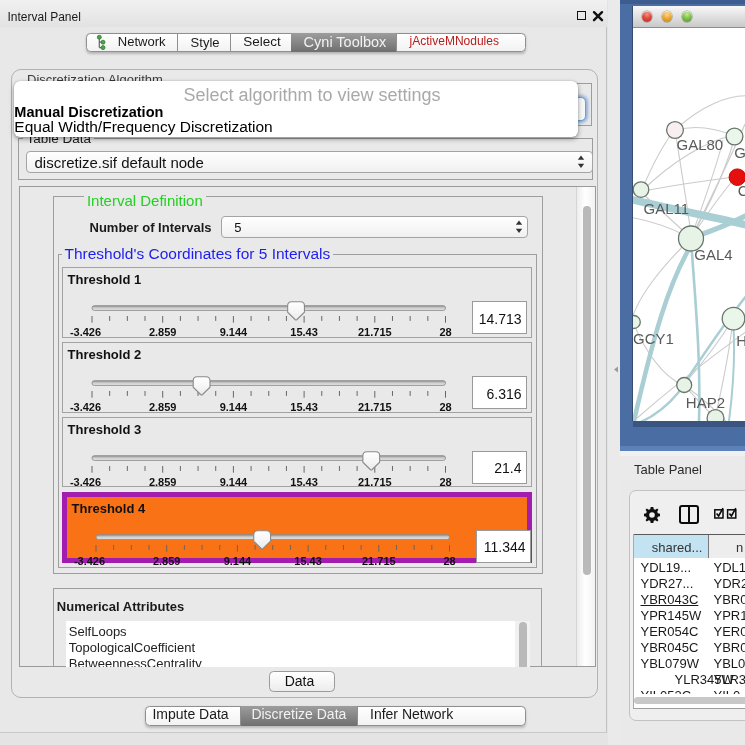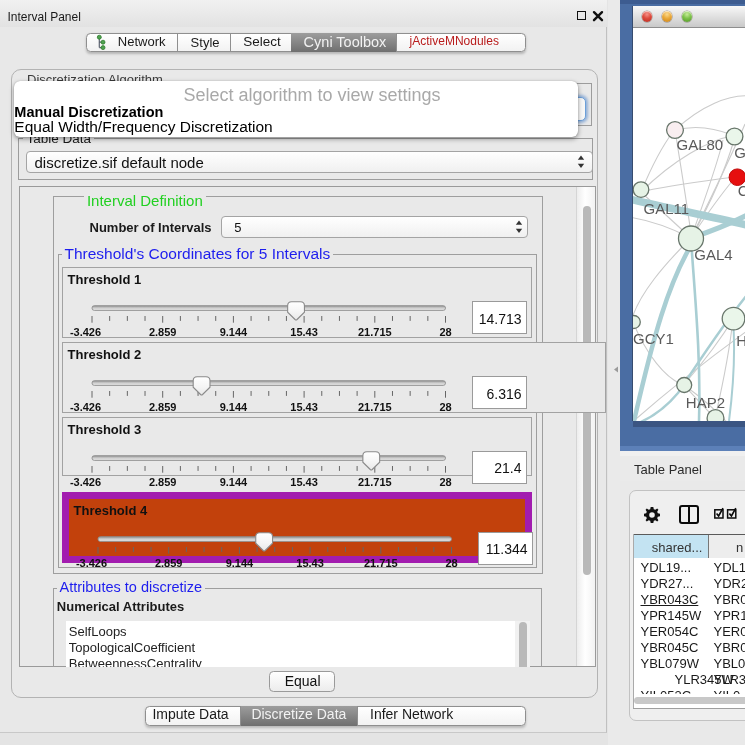--- a/index.html
+++ b/index.html
@@ -91,21 +91,21 @@
 <text x="99.70" y="67.5" text-anchor="middle" font-size="11" font-weight="bold" fill="#111" font-family="Liberation Sans, sans-serif">2.859</text>
 <text x="170.40" y="67.5" text-anchor="middle" font-size="11" font-weight="bold" fill="#111" font-family="Liberation Sans, sans-serif">9.144</text>
 <text x="241.10" y="67.5" text-anchor="middle" font-size="11" font-weight="bold" fill="#111" font-family="Liberation Sans, sans-serif">15.43</text>
 <text x="311.80" y="67.5" text-anchor="middle" font-size="11" font-weight="bold" fill="#111" font-family="Liberation Sans, sans-serif">21.715</text>
 <text x="382.50" y="67.5" text-anchor="middle" font-size="11" font-weight="bold" fill="#111" font-family="Liberation Sans, sans-serif">28</text>
 <path d="M 224.64 37.7 Q 224.64 33.7 228.64 33.7 L 237.44 33.7 Q 241.44 33.7 241.44 37.7 L 241.44 44.2 L 234.04 51.5 Q 233.04 52.4 232.04 51.5 L 224.64 44.2 Z" fill="url(#th267)" stroke="#8a8a8a" stroke-width="1.1"></path>
 </svg>
 <div class="abs" style="left:408.5px; top:33.2px; width:55px; height:32.5px; background:#fff; border:1px solid #9a9a9a;"></div>
 <div class="txt" style="left:408.5px; top:42.4px; width:50px; text-align:right; font-size:14px; color:#111;">14.713</div>
 </div>
-<div class="abs" style="left:62px; top:342.2px; width:544px; height:71px; border:1px solid #a2a2a2; background:#e9e9e9;">
+<div class="abs" style="left:62px; top:342.2px; width:470px; height:71px; border:1px solid #a2a2a2; background:#e9e9e9;">
 <div class="txt" style="left:4.5px; top:3.8px; font-size:13px; font-weight:bold; color:#111;">Threshold 2</div>
 <svg style="position:absolute; left:0; top:0;" width="470" height="71" viewBox="0 0 470 71">
 <defs>
           <linearGradient id="tg342" x1="0" y1="0" x2="0" y2="1">
             <stop offset="0" stop-color="#8f8f8f"></stop>
             <stop offset="0.45" stop-color="#c9c9c9"></stop>
             <stop offset="1" stop-color="#efefef"></stop>
           </linearGradient>
           <linearGradient id="th342" x1="0" y1="0" x2="0" y2="1">
             <stop offset="0" stop-color="#ffffff"></stop>
@@ -119,21 +119,21 @@
 <text x="99.70" y="67.5" text-anchor="middle" font-size="11" font-weight="bold" fill="#111" font-family="Liberation Sans, sans-serif">2.859</text>
 <text x="170.40" y="67.5" text-anchor="middle" font-size="11" font-weight="bold" fill="#111" font-family="Liberation Sans, sans-serif">9.144</text>
 <text x="241.10" y="67.5" text-anchor="middle" font-size="11" font-weight="bold" fill="#111" font-family="Liberation Sans, sans-serif">15.43</text>
 <text x="311.80" y="67.5" text-anchor="middle" font-size="11" font-weight="bold" fill="#111" font-family="Liberation Sans, sans-serif">21.715</text>
 <text x="382.50" y="67.5" text-anchor="middle" font-size="11" font-weight="bold" fill="#111" font-family="Liberation Sans, sans-serif">28</text>
 <path d="M 130.18 37.7 Q 130.18 33.7 134.18 33.7 L 142.98 33.7 Q 146.98 33.7 146.98 37.7 L 146.98 44.2 L 139.58 51.5 Q 138.58 52.4 137.58 51.5 L 130.18 44.2 Z" fill="url(#th342)" stroke="#8a8a8a" stroke-width="1.1"></path>
 </svg>
 <div class="abs" style="left:408.5px; top:33.2px; width:55px; height:32.5px; background:#fff; border:1px solid #9a9a9a;"></div>
 <div class="txt" style="left:408.5px; top:42.4px; width:50px; text-align:right; font-size:14px; color:#111;">6.316</div>
 </div>
-<div class="abs" style="left:62px; top:417.1px; width:470px; height:59px; border:1px solid #a2a2a2; background:#e9e9e9;">
+<div class="abs" style="left:62px; top:417.1px; width:470px; height:70px; border:1px solid #a2a2a2; background:#e9e9e9;">
 <div class="txt" style="left:4.5px; top:3.8px; font-size:13px; font-weight:bold; color:#111;">Threshold 3</div>
 <svg style="position:absolute; left:0; top:0;" width="470" height="71" viewBox="0 0 470 71">
 <defs>
           <linearGradient id="tg417" x1="0" y1="0" x2="0" y2="1">
             <stop offset="0" stop-color="#8f8f8f"></stop>
             <stop offset="0.45" stop-color="#c9c9c9"></stop>
             <stop offset="1" stop-color="#efefef"></stop>
           </linearGradient>
           <linearGradient id="th417" x1="0" y1="0" x2="0" y2="1">
             <stop offset="0" stop-color="#ffffff"></stop>
@@ -147,21 +147,21 @@
 <text x="99.70" y="67.5" text-anchor="middle" font-size="11" font-weight="bold" fill="#111" font-family="Liberation Sans, sans-serif">2.859</text>
 <text x="170.40" y="67.5" text-anchor="middle" font-size="11" font-weight="bold" fill="#111" font-family="Liberation Sans, sans-serif">9.144</text>
 <text x="241.10" y="67.5" text-anchor="middle" font-size="11" font-weight="bold" fill="#111" font-family="Liberation Sans, sans-serif">15.43</text>
 <text x="311.80" y="67.5" text-anchor="middle" font-size="11" font-weight="bold" fill="#111" font-family="Liberation Sans, sans-serif">21.715</text>
 <text x="382.50" y="67.5" text-anchor="middle" font-size="11" font-weight="bold" fill="#111" font-family="Liberation Sans, sans-serif">28</text>
 <path d="M 299.86 37.7 Q 299.86 33.7 303.86 33.7 L 312.66 33.7 Q 316.66 33.7 316.66 37.7 L 316.66 44.2 L 309.26 51.5 Q 308.26 52.4 307.26 51.5 L 299.86 44.2 Z" fill="url(#th417)" stroke="#8a8a8a" stroke-width="1.1"></path>
 </svg>
 <div class="abs" style="left:408.5px; top:33.2px; width:55px; height:32.5px; background:#fff; border:1px solid #9a9a9a;"></div>
 <div class="txt" style="left:408.5px; top:42.4px; width:50px; text-align:right; font-size:14px; color:#111;">21.4</div>
 </div>
-<div class="abs" style="left:62px; top:492.0px; width:470px; height:71px; border:7px solid #a21caf; background:#c2410c;">
+<div class="abs" style="left:62px; top:492.0px; width:470px; height:71px; border:5px solid #a21caf; background:#f97316;">
 <div class="txt" style="left:4.5px; top:3.8px; font-size:13px; font-weight:bold; color:#111;">Threshold 4</div>
 <svg style="position:absolute; left:0; top:0;" width="470" height="71" viewBox="0 0 470 71">
 <defs>
           <linearGradient id="tg492" x1="0" y1="0" x2="0" y2="1">
             <stop offset="0" stop-color="#8f8f8f"></stop>
             <stop offset="0.45" stop-color="#c9c9c9"></stop>
             <stop offset="1" stop-color="#efefef"></stop>
           </linearGradient>
           <linearGradient id="th492" x1="0" y1="0" x2="0" y2="1">
             <stop offset="0" stop-color="#ffffff"></stop>
@@ -177,33 +177,32 @@
 <text x="241.10" y="67.5" text-anchor="middle" font-size="11" font-weight="bold" fill="#111" font-family="Liberation Sans, sans-serif">15.43</text>
 <text x="311.80" y="67.5" text-anchor="middle" font-size="11" font-weight="bold" fill="#111" font-family="Liberation Sans, sans-serif">21.715</text>
 <text x="382.50" y="67.5" text-anchor="middle" font-size="11" font-weight="bold" fill="#111" font-family="Liberation Sans, sans-serif">28</text>
 <path d="M 186.74 37.7 Q 186.74 33.7 190.74 33.7 L 199.54 33.7 Q 203.54 33.7 203.54 37.7 L 203.54 44.2 L 196.14 51.5 Q 195.14 52.4 194.14 51.5 L 186.74 44.2 Z" fill="url(#th492)" stroke="#8a8a8a" stroke-width="1.1"></path>
 </svg>
 <div class="abs" style="left:408.5px; top:33.2px; width:55px; height:32.5px; background:#fff; border:1px solid #9a9a9a;"></div>
 <div class="txt" style="left:408.5px; top:42.4px; width:50px; text-align:right; font-size:14px; color:#111;">11.344</div>
 </div>
 
 <div class="abs" style="left:52.5px; top:588px; width:489.7px; height:78.5px; border:1px solid #9e9e9e; border-bottom:none;"></div>
-<div class="txt" style="left:56.5px; top:579.4px; font-size:14.5px; color:#1d1dee; background:#e9e9e9; padding:0 3px;">Attributes to discretize</div>
 <div class="txt" style="left:56.8px; top:599.3px; font-size:13px; font-weight:bold; color:#1a1a1a;">Numerical Attributes</div>
 <div class="abs" style="left:66.4px; top:621px; width:448.6px; height:45.5px; background:#ffffff;"></div>
 <div class="txt" style="left:68.8px; top:623.5px; font-size:13px; color:#222;">SelfLoops</div>
 <div class="txt" style="left:68.8px; top:639.5px; font-size:13px; color:#222;">TopologicalCoefficient</div>
 <div class="abs" style="left:66.4px; top:653px; width:440px; height:13.5px; overflow:hidden;">
       <div class="txt" style="left:2.4px; top:2.5px; font-size:13px; color:#222;">BetweennessCentrality</div>
     </div>
 <div class="abs" style="left:515px; top:621px; width:14.5px; height:45.5px; background:#f1f1f1;"></div>
 <div class="abs" style="left:518.5px; top:622px; width:8.5px; height:44.5px; background:#b9b9b9; border-radius:4px 4px 0 0;"></div>
 
 <div class="abs" style="left:268.8px; top:671.2px; width:66.3px; height:20.4px; background:linear-gradient(#ffffff,#ececec); border:1px solid #9a9a9a; border-radius:4.5px;"></div>
-<div class="txt" style="left:284.7px; top:673.2px; font-size:14px; color:#111;">Equal</div>
+<div class="txt" style="left:284.7px; top:673.2px; font-size:14px; color:#111;">Data</div>
 
 <div class="abs" style="left:144.5px; top:705.5px; width:381.5px; height:20px; background:linear-gradient(#ffffff,#f2f2f2); border:1px solid #8f8f8f; border-radius:4.5px; box-shadow:0 1.5px 2.5px rgba(0,0,0,0.2);"></div>
 <div class="abs" style="left:239.8px; top:705.5px; width:118.4px; height:20px; background:linear-gradient(#9d9d9d,#6f6f6f); border-left:1px solid #8f8f8f; border-right:1px solid #8f8f8f;"></div>
 <div class="txt" style="left:152.4px; top:705.9px; font-size:14px; color:#1a1a1a;">Impute Data</div>
 <div class="txt" style="left:251.4px; top:705.9px; font-size:14px; color:#f2f2f2;">Discretize Data</div>
 <div class="txt" style="left:370px; top:705.9px; font-size:14px; color:#1a1a1a;">Infer Network</div>
 
 <div class="abs" style="left:26px; top:73.2px; width:160px; height:7.8px; overflow:hidden;">
       <div class="txt" style="left:1px; top:-0.9px; font-size:13px; color:#3a3a3a;">Discretization Algorithm</div>
     </div>

